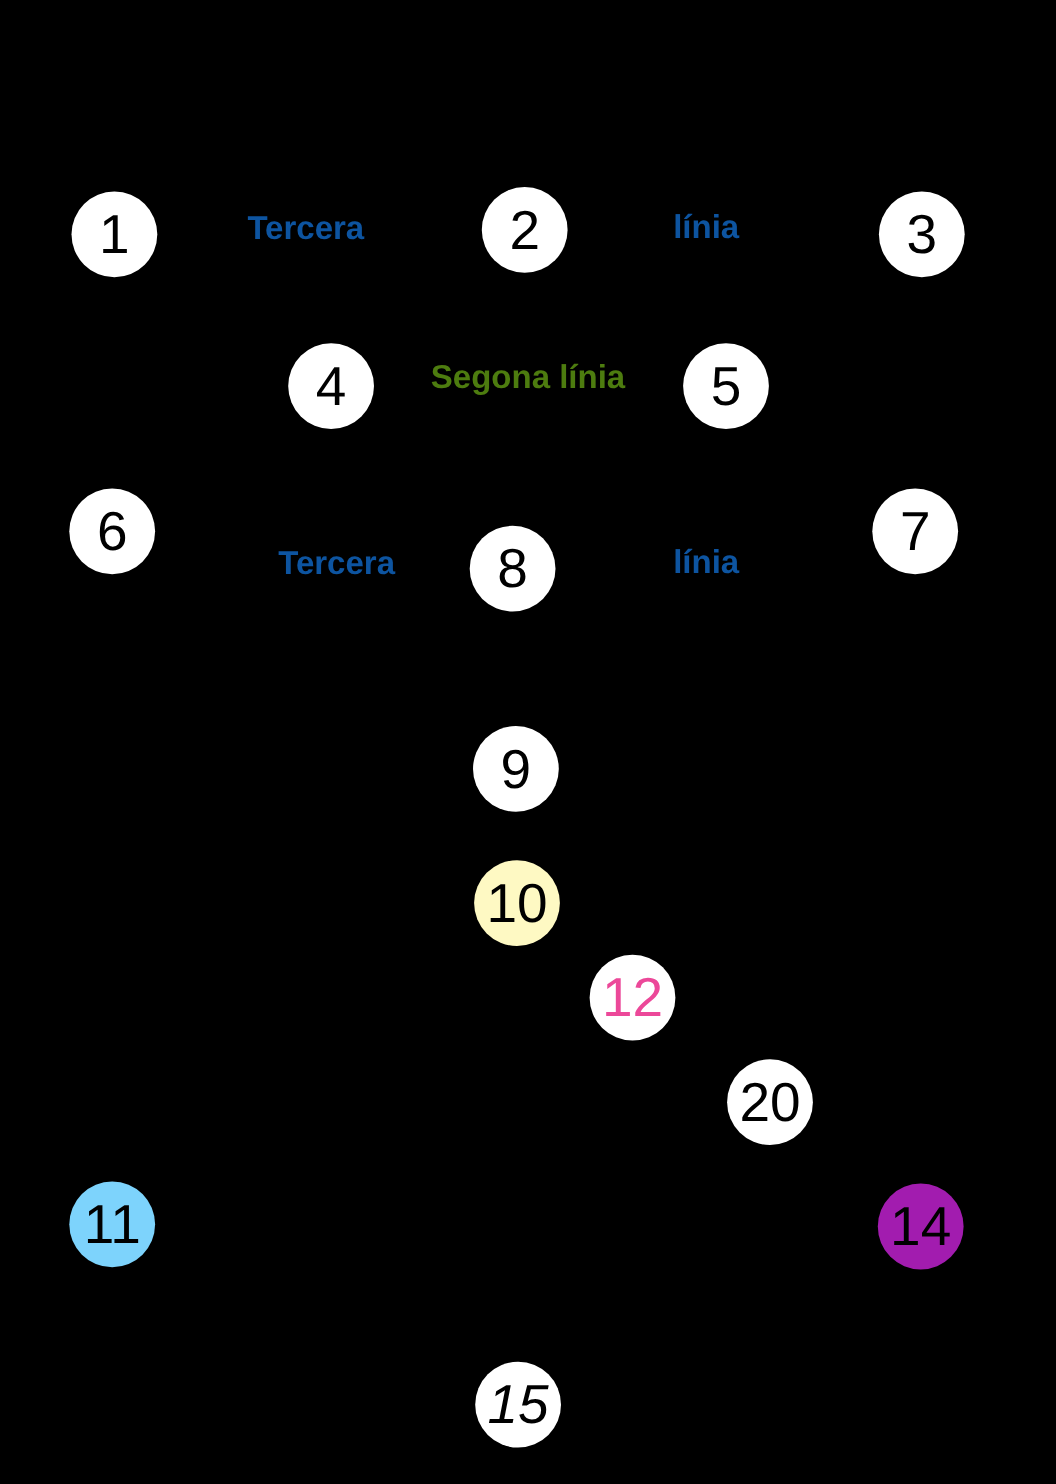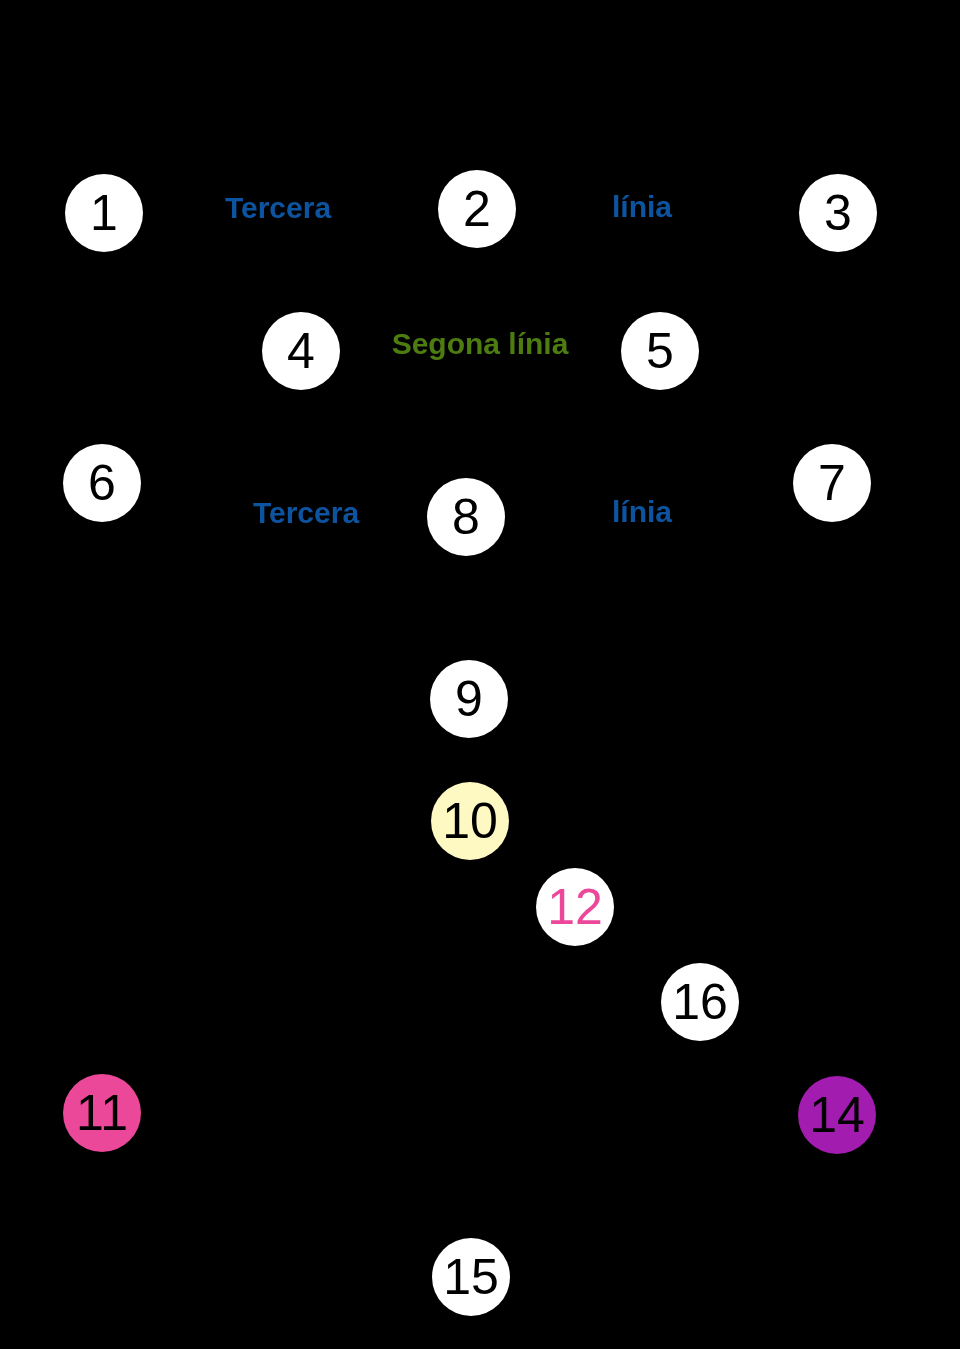--- a/index.html
+++ b/index.html
@@ -50,25 +50,25 @@
       <div class="tree-node" style="left: 104px; top: 213px; width: 78px; height: 78px; background: rgb(255, 255, 255); color: rgb(0, 0, 0);">1</div>
       <div class="tree-node" style="left: 477px; top: 209px; width: 78px; height: 78px; background: rgb(255, 255, 255); color: rgb(0, 0, 0);">2</div>
       <div class="tree-node" style="left: 838px; top: 213px; width: 78px; height: 78px; background: rgb(255, 255, 255); color: rgb(0, 0, 0);">3</div>
       <div class="tree-node" style="left: 301px; top: 351px; width: 78px; height: 78px; background: rgb(255, 255, 255); color: rgb(0, 0, 0);">4</div>
       <div class="tree-node" style="left: 660px; top: 351px; width: 78px; height: 78px; background: rgb(255, 255, 255); color: rgb(0, 0, 0);">5</div>
       <div class="tree-node" style="left: 102px; top: 483px; width: 78px; height: 78px; background: rgb(255, 255, 255); color: rgb(0, 0, 0);">6</div>
       <div class="tree-node" style="left: 832px; top: 483px; width: 78px; height: 78px; background: rgb(255, 255, 255); color: rgb(0, 0, 0);">7</div>
       <div class="tree-node" style="left: 466px; top: 517px; width: 78px; height: 78px; background: rgb(255, 255, 255); color: rgb(0, 0, 0);">8</div>
       <div class="tree-node" style="left: 469px; top: 699px; width: 78px; height: 78px; background: rgb(255, 255, 255); color: rgb(0, 0, 0);">9</div>
       <div class="tree-node" style="left: 470px; top: 821px; width: 78px; height: 78px; background: #fef9c3; color: rgb(0, 0, 0);">10</div>
-      <div class="tree-node" style="left: 102px; top: 1113px; width: 78px; height: 78px; background: #ec4899; color: rgb(0, 0, 0);">11</div>
+      <div class="tree-node" style="left: 102px; top: 1113px; width: 78px; height: 78px; background: #7dd3fc; color: rgb(0, 0, 0);">11</div>
       <div class="tree-node" style="left: 575px; top: 907px; width: 78px; height: 78px; background: rgb(255, 255, 255); color: #ec4899;">12</div>
-      <div class="tree-node" style="left: 700px; top: 1002px; width: 78px; height: 78px; background: rgb(255, 255, 255); color: rgb(0, 0, 0);">16</div>
+      <div class="tree-node" style="left: 700px; top: 1002px; width: 78px; height: 78px; background: rgb(255, 255, 255); color: rgb(0, 0, 0);">20</div>
       <div class="tree-node" style="left: 837px; top: 1115px; width: 78px; height: 78px; background: #a21caf; color: rgb(0, 0, 0);">14</div>
-      <div class="tree-node" style="left: 471px; top: 1277px; width: 78px; height: 78px; background: rgb(255, 255, 255); color: rgb(0, 0, 0);">15</div>
+      <div class="tree-node" style="left: 471px; top: 1277px; width: 78px; height: 78px; background: rgb(255, 255, 255); color: rgb(0, 0, 0); font-style: italic;">15</div>
     </div>
   <div id="labels-layer">
       <div class="level-label" style="left: 278px; top: 208px; color: rgb(13, 84, 160);">Tercera</div>
       <div class="level-label" style="left: 642px; top: 207px; color: rgb(13, 84, 160);">línia</div>
       <div class="level-label" style="left: 480px; top: 344px; color: #4d7c0f;">Segona línia</div>
       <div class="level-label" style="left: 278px; top: 513px; color: rgb(13, 84, 160); margin-left: 28px;">Tercera</div>
       <div class="level-label" style="left: 642px; top: 512px; color: rgb(13, 84, 160);">línia</div>
     </div>
 </div>
 

